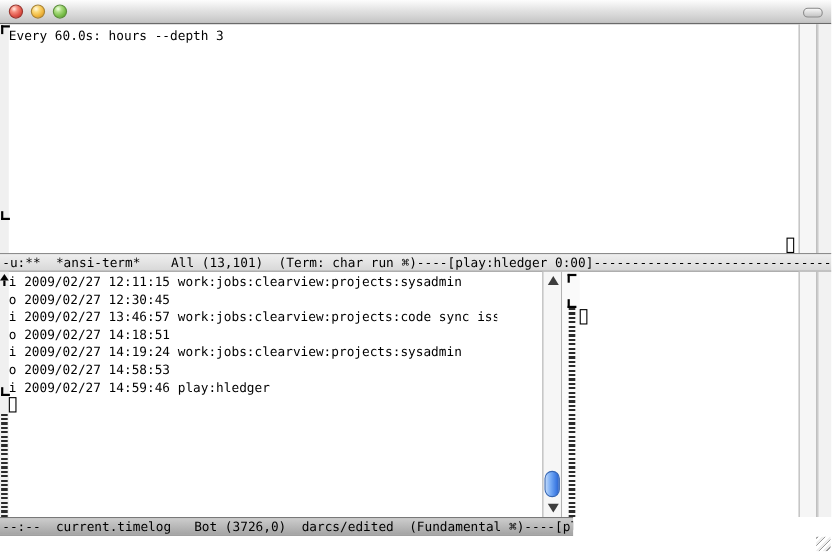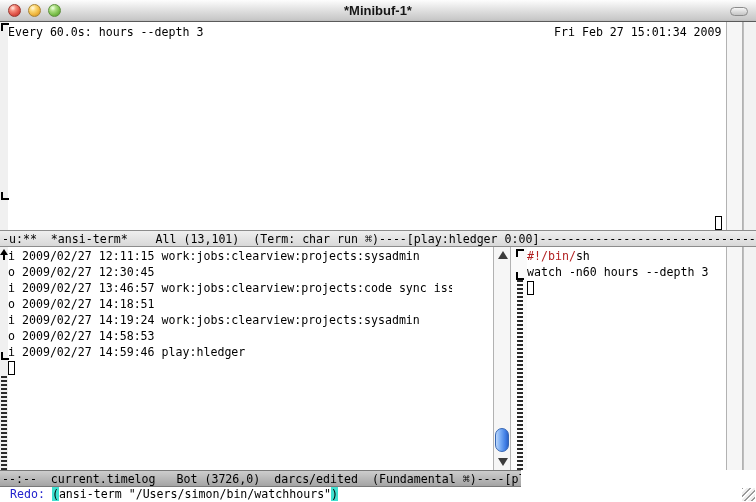--- a/index.html
+++ b/index.html
@@ -63,32 +63,30 @@
 </style>
 </head>
 <body>
 
 <div class="frame">
 
   <div class="titlebar">
     <div class="tl-btn tl-red"></div>
     <div class="tl-btn tl-yellow"></div>
     <div class="tl-btn tl-green"></div>
-    <div class="title-text">*Minibuf-1*</div>
     <div class="lozenge"></div>
   </div>
 
   <div class="abs fringe" style="left:0;top:22px;width:8px;height:208px;">
     <div class="mark-top" style="left:1px;top:1px;"></div>
     <div class="mark-bottom" style="left:1px;top:170px;"></div>
   </div>
 
   <div class="abs" style="left:8px;top:22px;width:718px;height:208px;overflow:hidden;">
     <div class="mono abs" style="left:0;top:2px;">Every 60.0s: hours --depth 3</div>
-    <div class="mono abs" style="left:546px;top:2px;">Fri Feb 27 15:01:34 2009</div>
   </div>
   <div class="hollow-cursor" style="left:715px;top:216px;"></div>
 
   <div class="scrolltrack" style="left:726px;top:22px;width:17px;height:208px;"></div>
   <div class="right-strip" style="left:743px;top:22px;width:13px;height:208px;"></div>
 
   <div class="modeline ml-inactive" style="left:0;top:230px;width:756px;">-u:**  *ansi-term*    All (13,101)  (Term: char run ⌘)----[play:hledger 0:00]--------------------------------------------</div>
 
   <div class="abs fringe" style="left:0;top:247px;width:8px;height:223px;">
     <div class="mark-uparrow" style="left:0;top:2px;"></div>
@@ -112,30 +110,23 @@
     <div class="sb-thumb" style="top:181px;"></div>
     <div class="sb-arrow-down" style="top:211px;"></div>
   </div>
 
   <div class="abs" style="left:511px;top:247px;width:16px;height:223px;background:#fafafa;">
     <div class="mark-top" style="left:5px;top:2px;"></div>
     <div class="mark-bottom" style="left:5px;top:25px;"></div>
     <div class="empty-dashes" style="left:6px;top:33px;height:190px;"></div>
   </div>
 
-  <div class="abs" style="left:527px;top:247px;width:199px;height:223px;overflow:hidden;">
-    <div class="mono abs" style="left:0;top:1px;"><span class="shebang-red">#!/bin/</span><span>sh</span></div>
-    <div class="mono abs" style="left:0;top:17px;">watch -n60 hours --depth 3</div>
-  </div>
   <div class="hollow-cursor" style="left:527px;top:281px;"></div>
 
   <div class="scrolltrack" style="left:726px;top:247px;width:17px;height:223px;"></div>
   <div class="right-strip" style="left:743px;top:247px;width:13px;height:223px;"></div>
 
   <div class="modeline ml-active" style="left:0;top:470px;width:521px;">--:--  current.timelog   Bot (3726,0)  darcs/edited  (Fundamental ⌘)----[play:hledger 0:00]</div>
 
-  <div class="minibuffer">
-    <div class="mb-text"><span class="mb-prompt">Redo: </span><span class="paren-match">(</span><span>ansi-term "/Users/simon/bin/watchhours"</span><span class="paren-match">)</span></div>
-  </div>
 
   <div class="resize-grip"></div>
 
 </div>
 
 </body></html>

